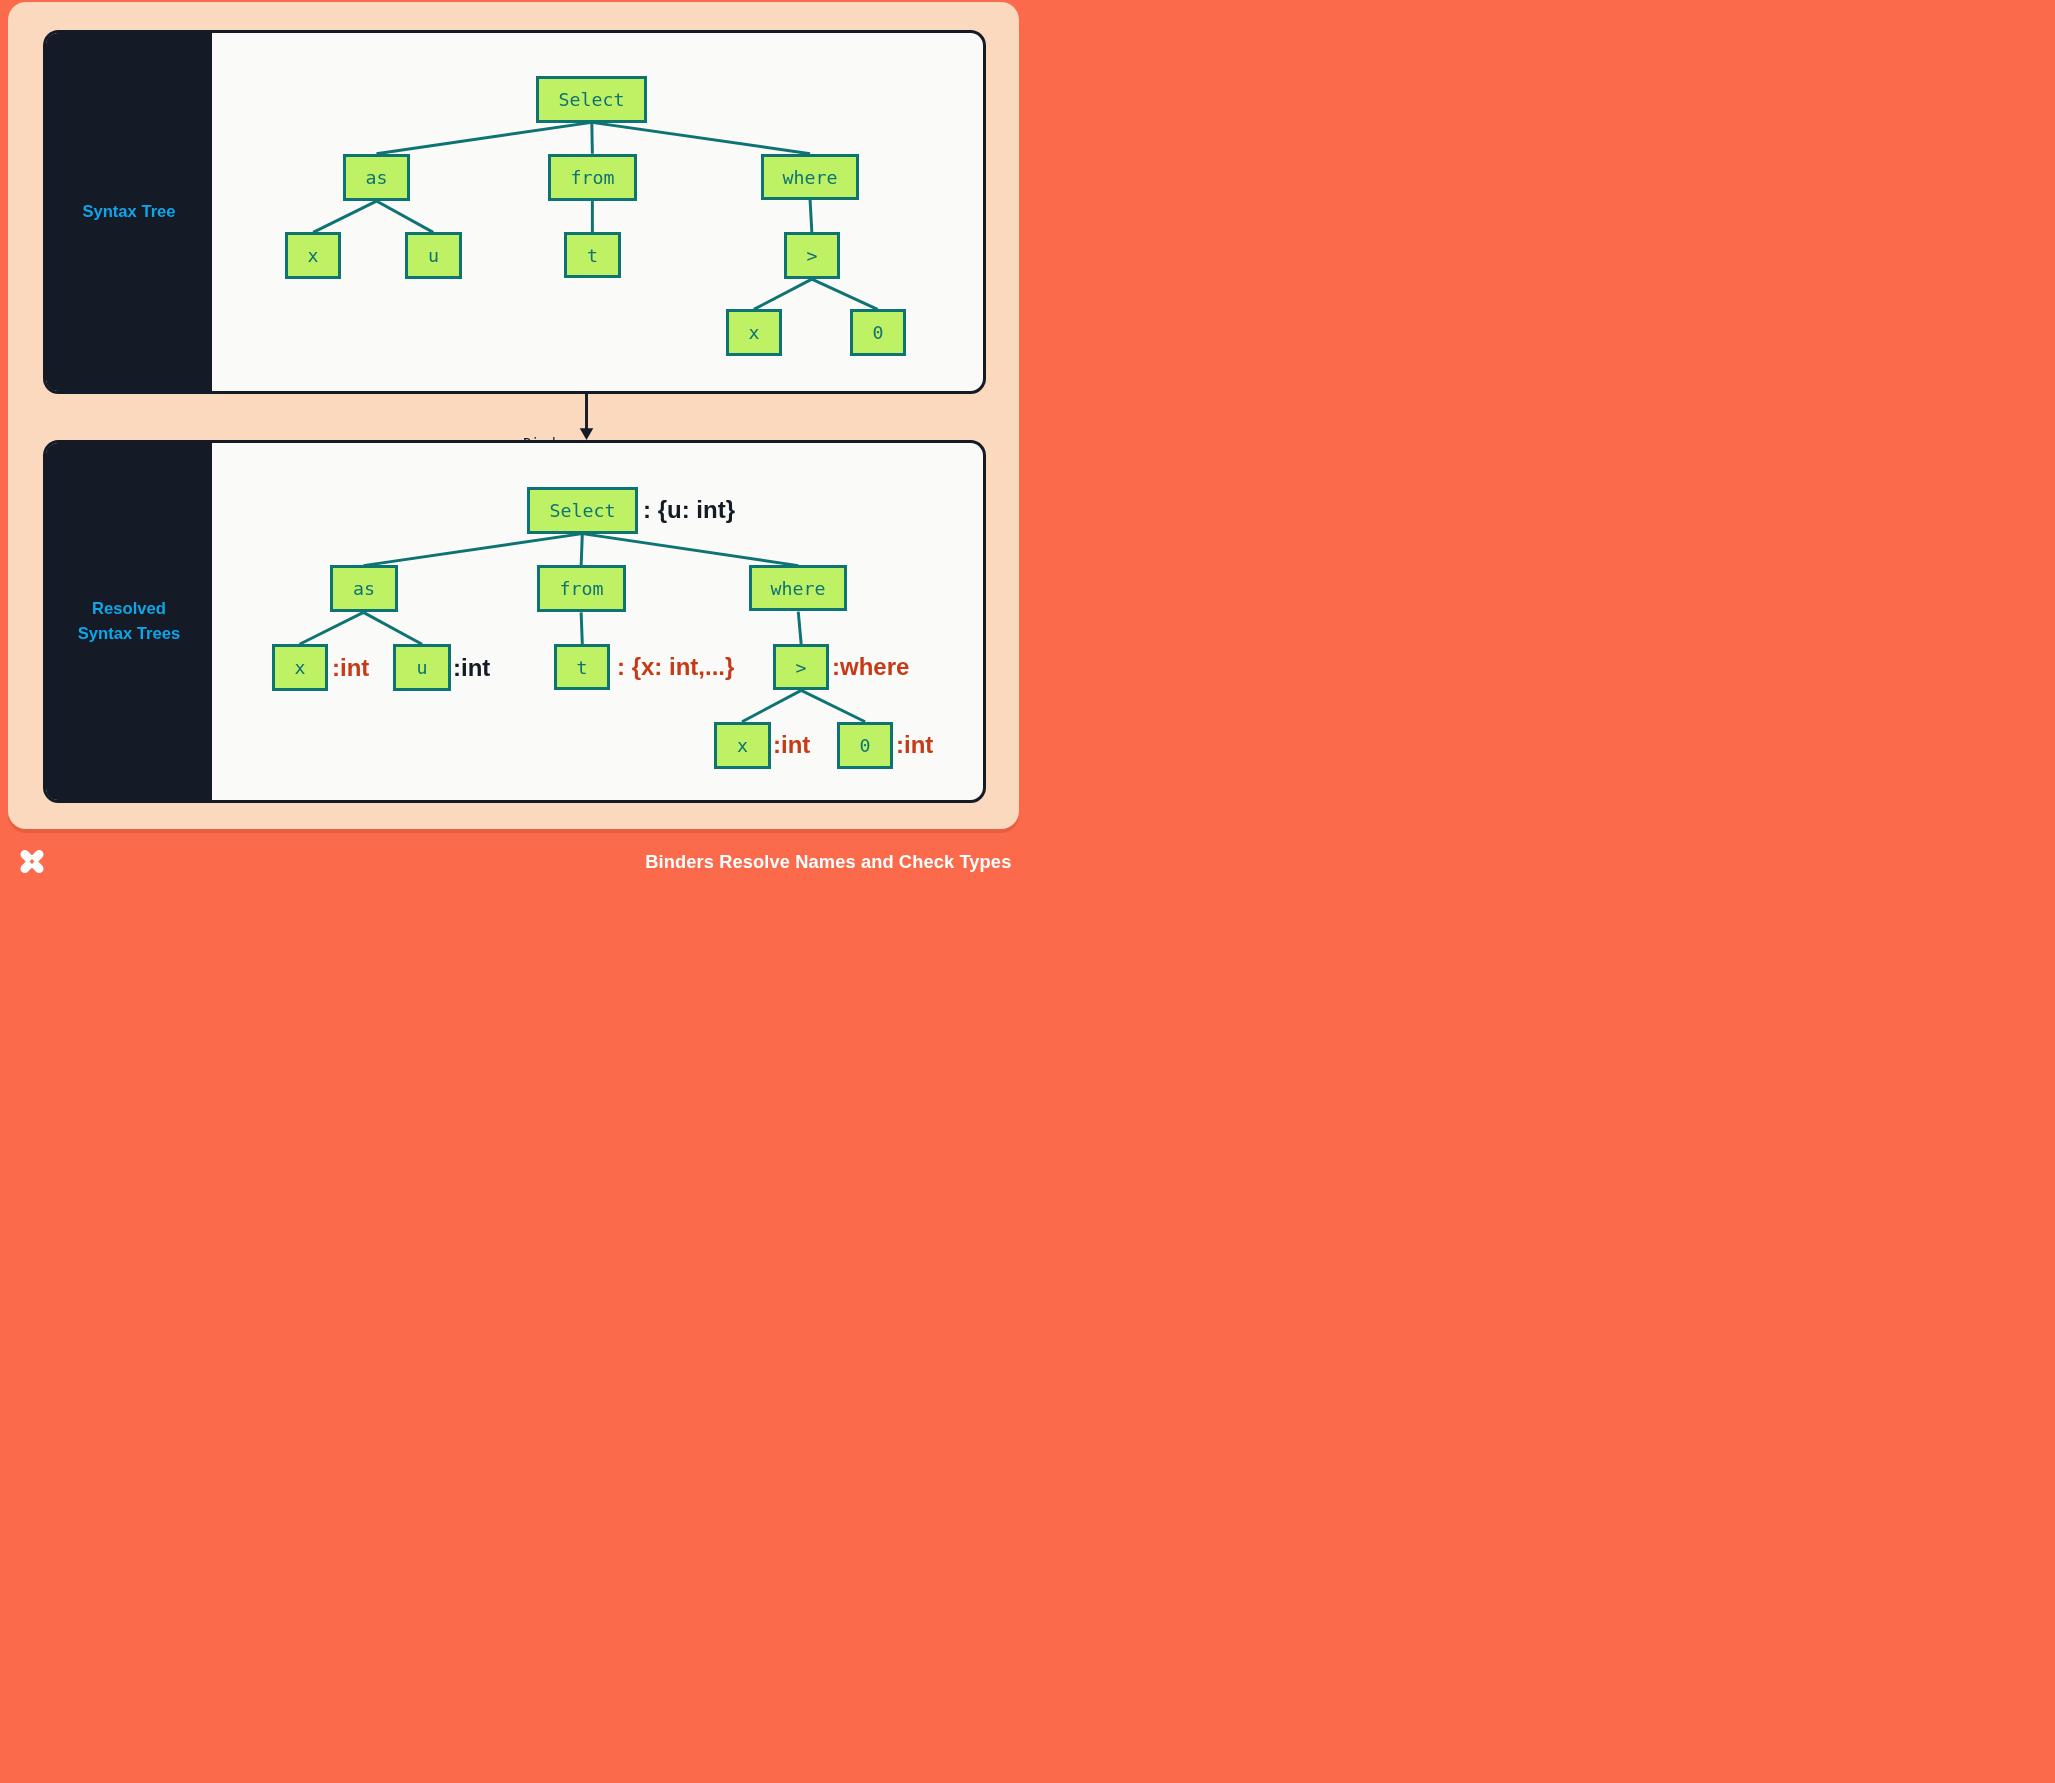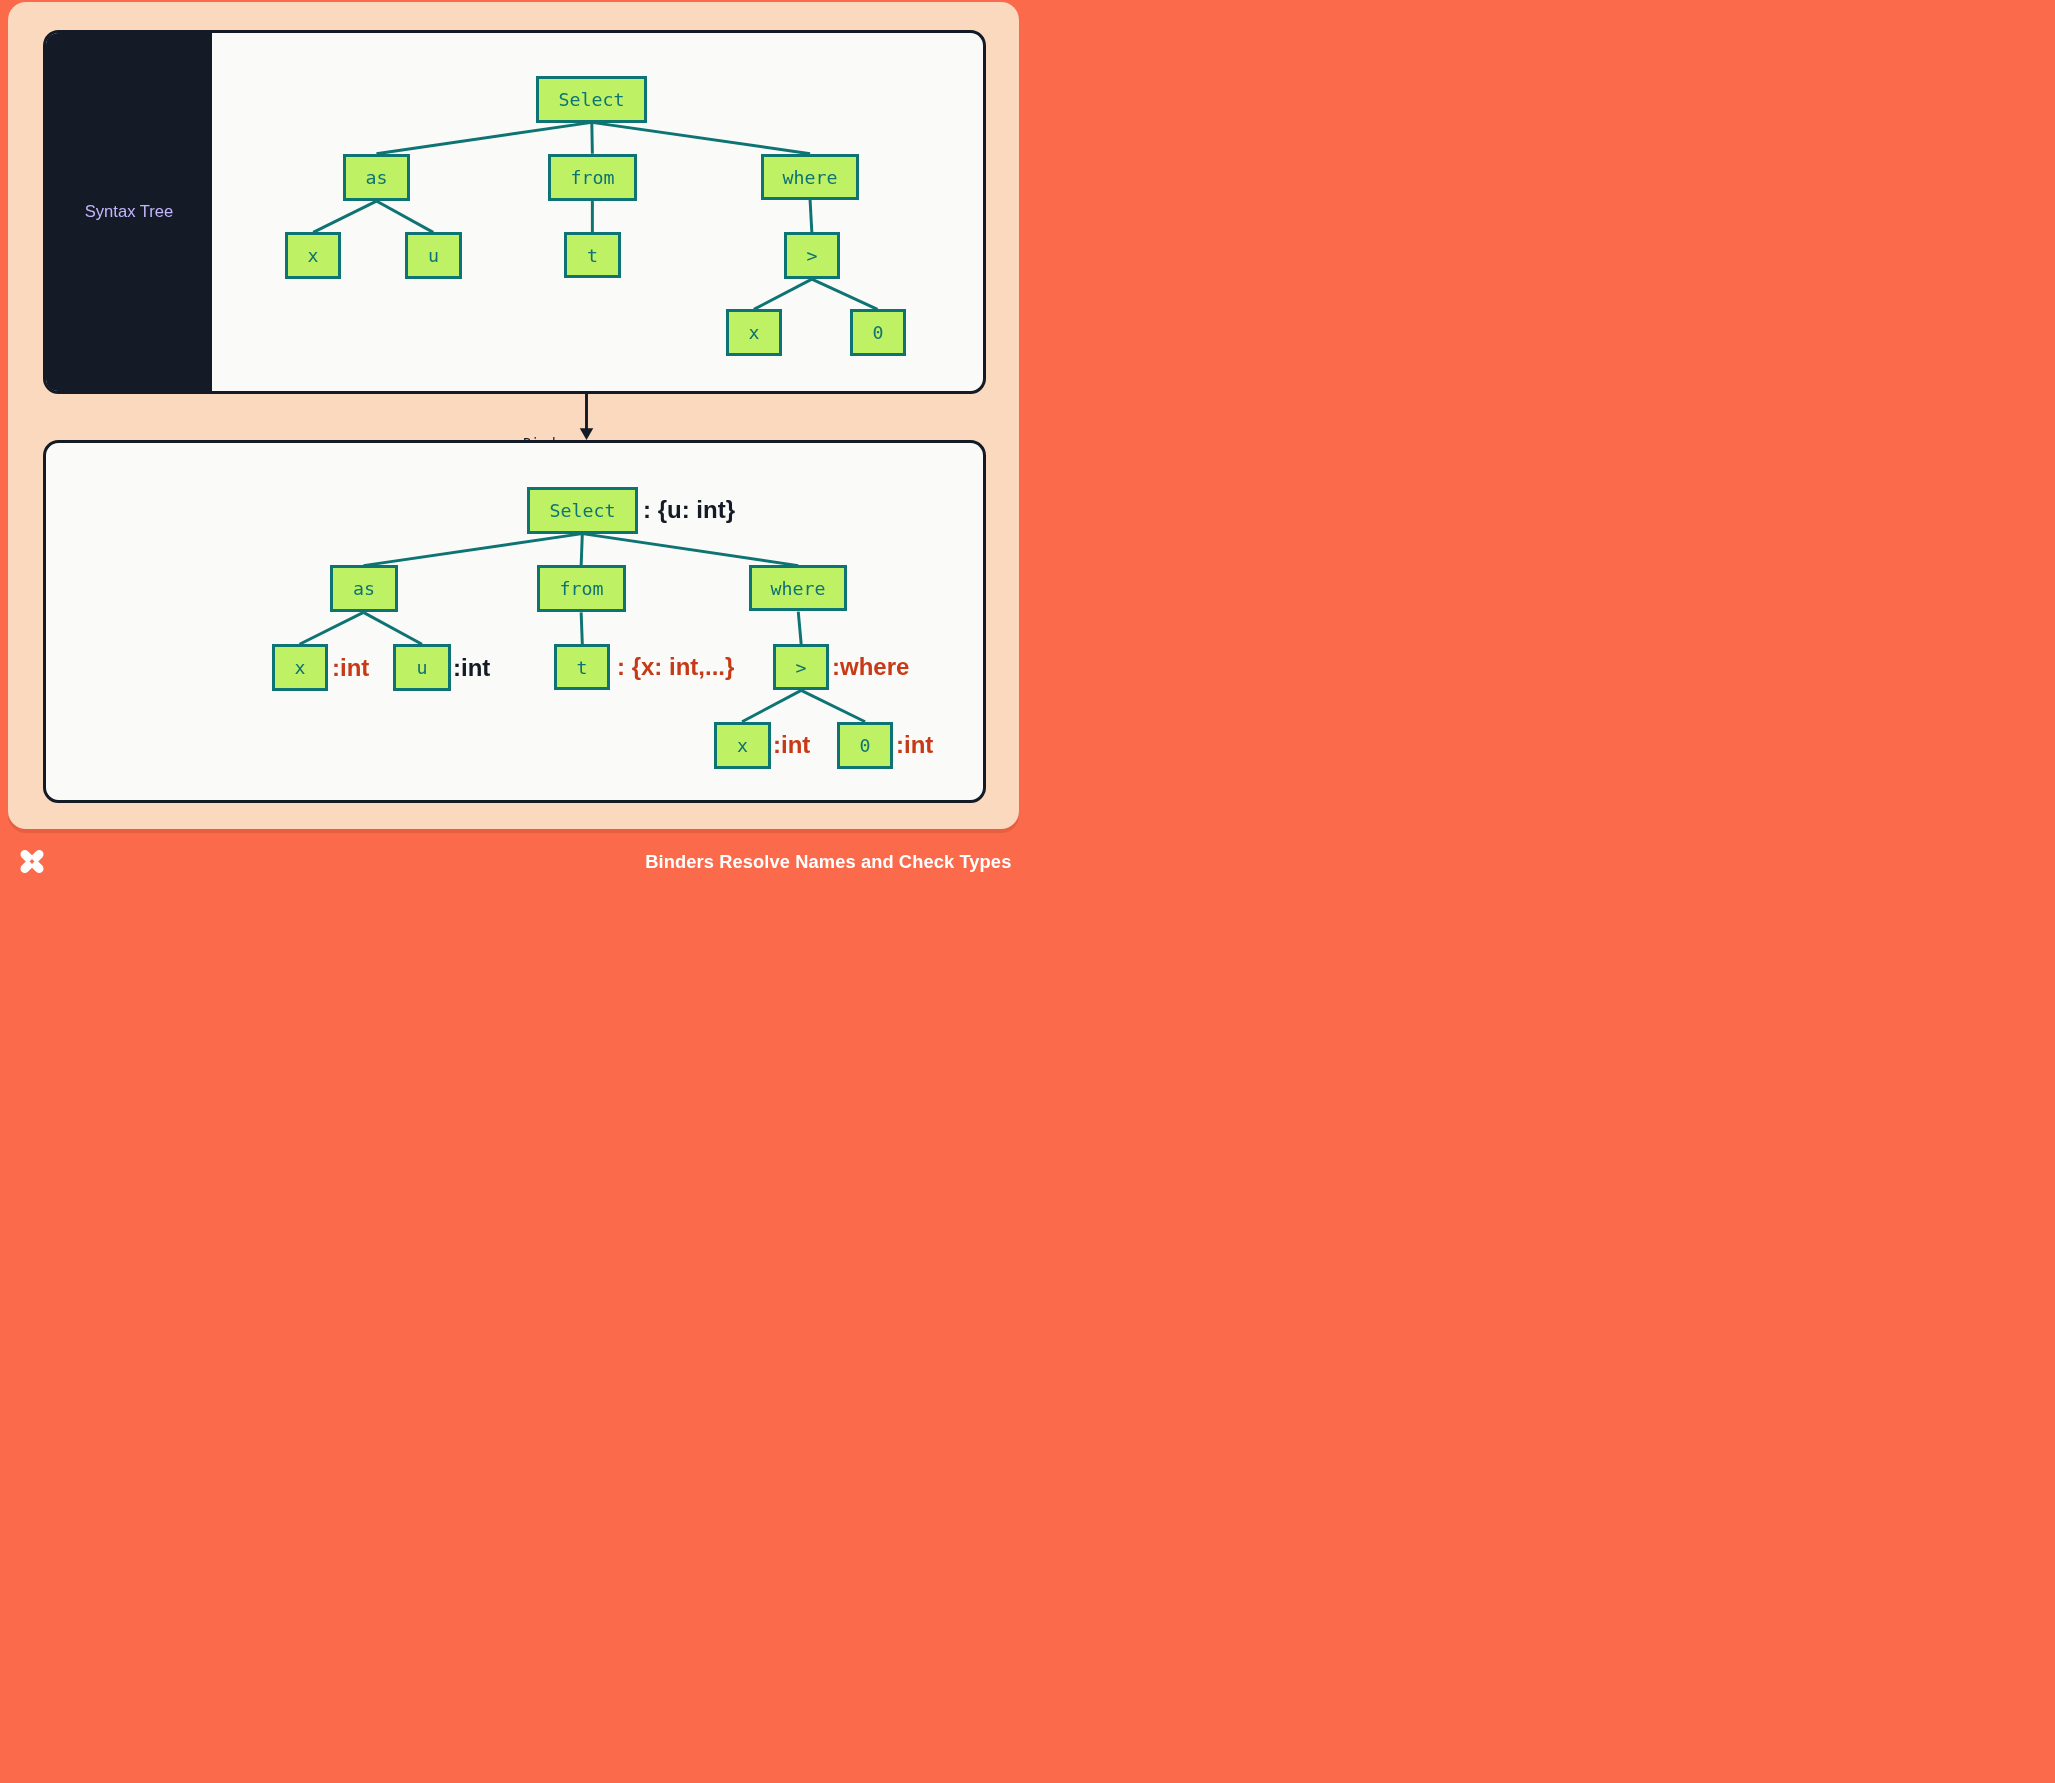--- a/index.html
+++ b/index.html
@@ -6,21 +6,21 @@
   .canvas{position:relative;width:1028px;height:892px;background:#FA6A4B;overflow:hidden;
           font-family:"Liberation Sans",sans-serif;}
   .backdrop{position:absolute;left:8.3px;top:2.4px;width:1011px;height:827px;background:#FAD9BE;
             border-radius:18px;box-shadow:0 4.1px 0 rgba(190,70,40,.30);}
   .panel{position:absolute;left:43px;width:943px;background:#FAFAF8;border:3px solid #141B26;
          border-radius:15.4px;box-sizing:border-box;}
   .panel-top{top:30px;height:364px;}
   .panel-bottom{top:440px;height:363px;}
   .sidebar{position:absolute;left:0;top:0;bottom:0;width:166px;background:#141B26;
            border-radius:12px 0 0 12px;display:flex;flex-direction:column;align-items:center;
-           justify-content:center;color:#c4b5fd;font-weight:400;font-size:16.6px;line-height:1.5;
+           justify-content:center;color:#0ea5e9;font-weight:700;font-size:16.6px;line-height:1.5;
            text-align:center;}
   .tree{position:absolute;left:166px;top:0;right:0;bottom:0;}
   .edges{position:absolute;left:0;top:0;}
   .edges line{stroke:#0E7373;stroke-width:5;}
   .node{position:absolute;background:#bef264;border:3px solid #0E7373;box-sizing:border-box;
         display:flex;align-items:center;justify-content:center;
         font-family:"DejaVu Sans Mono","Liberation Mono",monospace;font-size:18.3px;color:#0E7373;}
   .ann{position:absolute;transform:translateY(-50%);white-space:pre;
        font-family:Liberation Sans, sans-serif;font-weight:700;font-size:24px;}
   .ann-red{color:#C63A17;}
@@ -89,20 +89,24 @@
     </div>
   </div>
 
   <div class="binder-label">Binder</div>
   <svg class="binder-arrow" width="27" height="47" viewBox="0 0 46 80">
     <line x1="23" y1="0" x2="23" y2="63" stroke="#141B26" stroke-width="5"></line>
     <polygon points="11.5,60 34.5,60 23,80" fill="#141B26"></polygon>
   </svg>
 
   <div class="panel panel-bottom">
+    <div class="sidebar">
+      <div>Resolved</div>
+      <div>Syntax Trees</div>
+    </div>
     <div class="tree">
       <svg class="edges" width="772" height="357" viewBox="0 0 1305 603">
         <line x1="626" y1="153" x2="256" y2="207"></line>
         <line x1="626" y1="153" x2="624" y2="207"></line>
         <line x1="626" y1="153" x2="991" y2="207"></line>
         <line x1="256" y1="286" x2="148" y2="340"></line>
         <line x1="256" y1="286" x2="355" y2="340"></line>
         <line x1="624" y1="286" x2="626" y2="340"></line>
         <line x1="991" y1="285" x2="996" y2="340"></line>
         <line x1="996" y1="418" x2="896" y2="471"></line>

